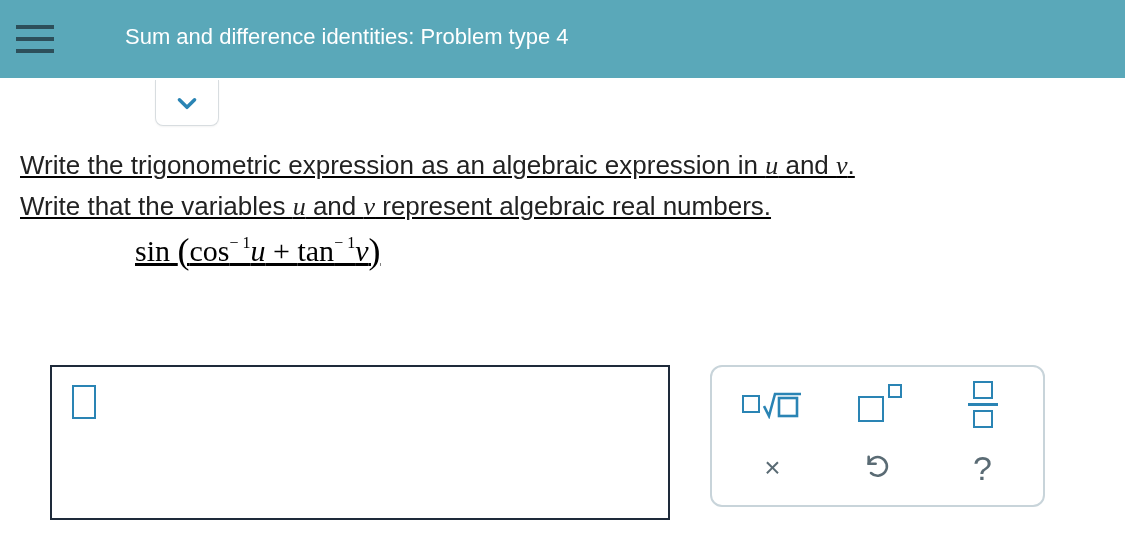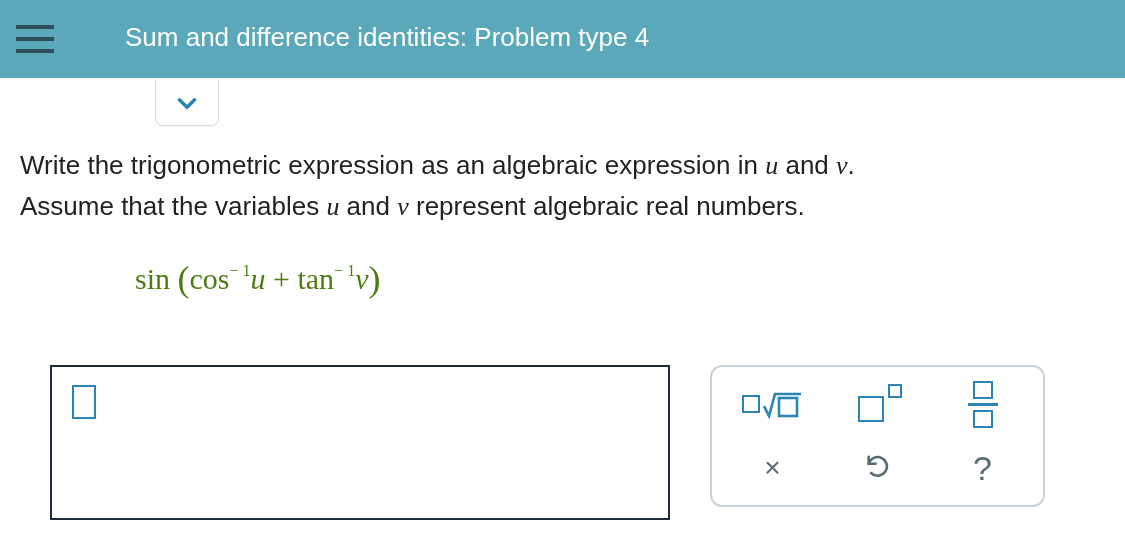--- a/index.html
+++ b/index.html
@@ -40,21 +40,21 @@
   }
   .header-text-wrap {
     display: flex;
     flex-direction: column;
     justify-content: center;
     padding-left: 55px;
     padding-bottom: 4px;
   }
   .topic-title {
     color: #fff;
-    font-size: 26px;
+    font-size: 22px;
     font-weight: 400;
   }
 
   
   .chevron-card {
     position: absolute;
     left: 155px;
     top: 80px;
     width: 64px;
     height: 46px;
@@ -69,34 +69,34 @@
     box-shadow: 0 1px 2px rgba(0,0,0,0.05);
   }
   .chevron-card svg { width: 26px; height: 26px; }
 
   
   .content {
     position: absolute;
     left: 20px;
     top: 145px;
     right: 20px;
+    text-decoration: underline;
   }
   .problem-text {
     font-size: 26px;
     color: #222;
     line-height: 1.55;
   }
   .ital { font-style: italic; font-family: 'Times New Roman', serif; }
 
   .expression {
-    margin-top: 28px;
     margin-left: 115px;
     font-family: 'Times New Roman', serif;
     font-size: 30px;
-    color: #4d7c0f;
+    color: #000000;
   }
   .sup {
     font-size: 16px;
     vertical-align: super;
     position: relative;
     top: -2px;
   }
 
   
   .answer-row {
@@ -199,21 +199,21 @@
 
 <div class="chevron-card">
   <svg viewBox="0 0 24 24" fill="none" stroke="#2a84b4" stroke-width="3.2" stroke-linecap="round" stroke-linejoin="round">
     <polyline points="5 9 12 16 19 9"></polyline>
   </svg>
 </div>
 
 <div class="content">
   <div class="problem-text">
     <span>Write the trigonometric expression as an algebraic expression in </span><span class="ital">u</span><span> and </span><span class="ital">v</span><span>.</span><br>
-    <span>Assume that the variables </span><span class="ital">u</span><span> and </span><span class="ital">v</span><span> represent algebraic real numbers.</span>
+    <span>Write that the variables </span><span class="ital">u</span><span> and </span><span class="ital">v</span><span> represent algebraic real numbers.</span>
   </div>
 
   <div class="expression">
     <span>sin</span>
     <span style="font-size:36px;position:relative;top:2px;">(</span><span>cos</span><span class="sup">− 1</span><span class="ital">u</span><span> + </span><span>tan</span><span class="sup">− 1</span><span class="ital">v</span><span style="font-size:36px;position:relative;top:2px;">)</span>
   </div>
 </div>
 
 <div class="answer-row">
   <div class="answer-box">

